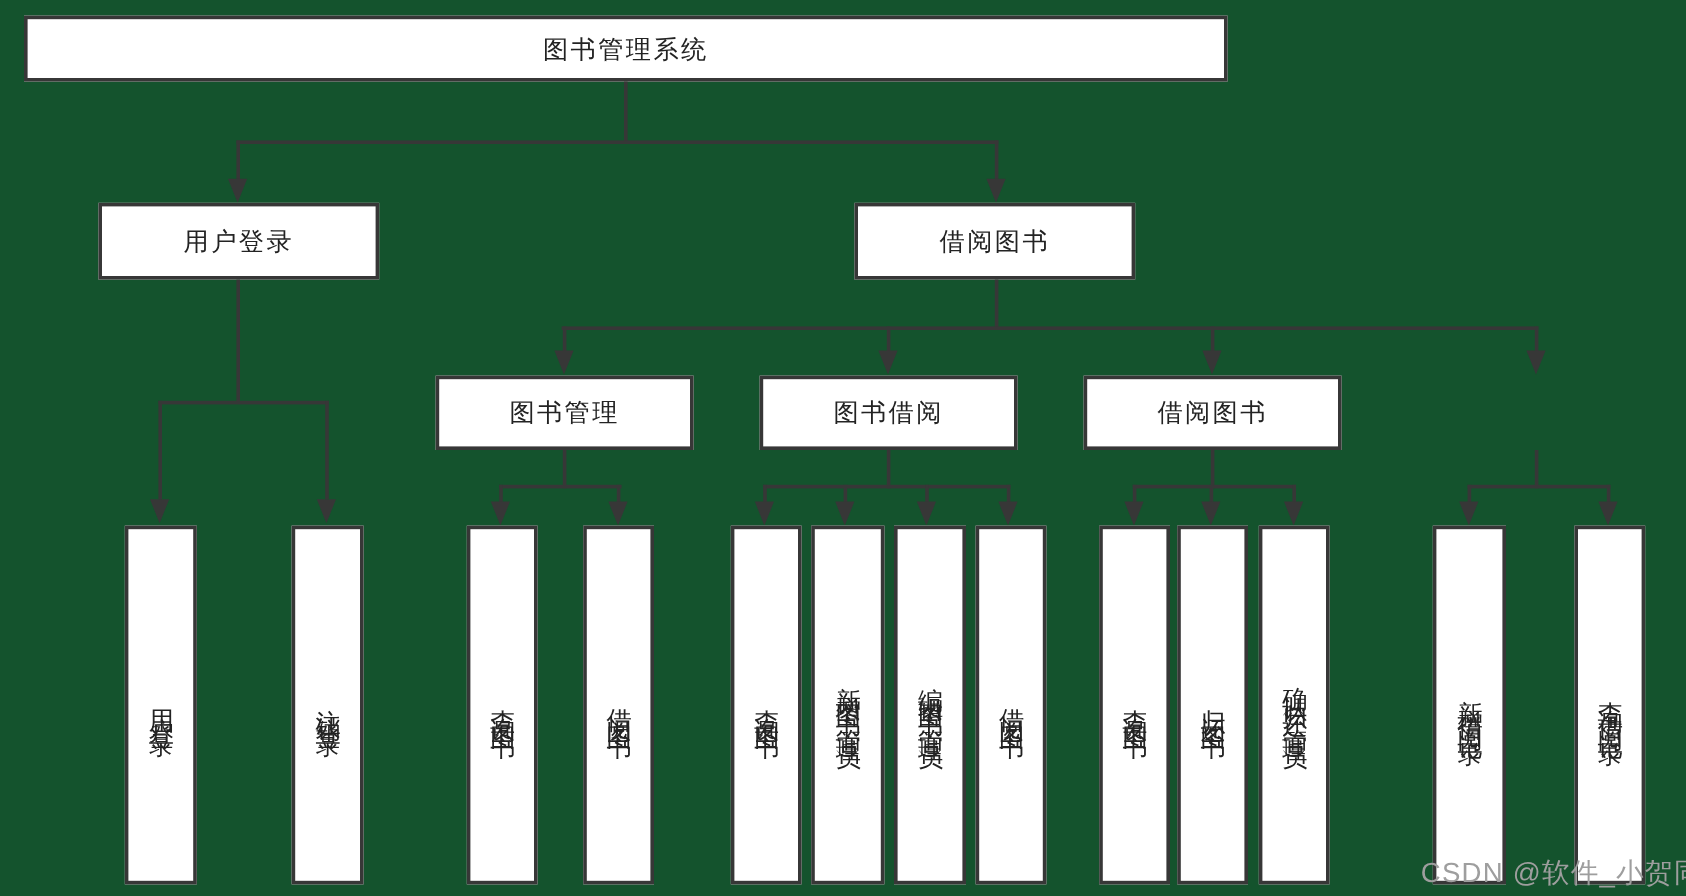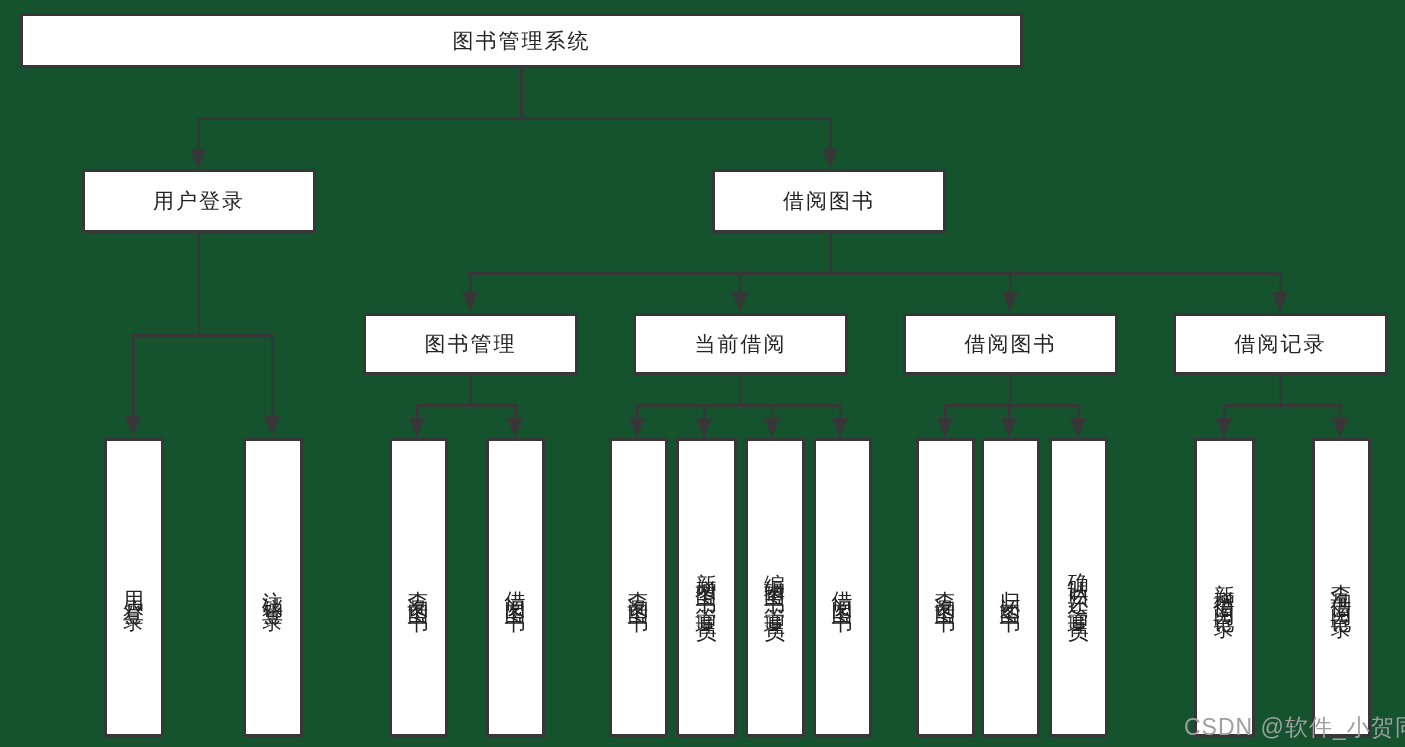--- a/index.html
+++ b/index.html
@@ -59,23 +59,22 @@
   <div class="v" style="left:469px; top:272px; height:22px;"></div>
   <div class="arr" style="left:462px; top:292px;"></div>
   <div class="v" style="left:739px; top:272px; height:22px;"></div>
   <div class="arr" style="left:732px; top:292px;"></div>
   <div class="v" style="left:1009px; top:272px; height:22px;"></div>
   <div class="arr" style="left:1002px; top:292px;"></div>
   <div class="v" style="left:1279px; top:272px; height:22px;"></div>
   <div class="arr" style="left:1272px; top:292px;"></div>
 
   <div class="node" style="left:363px; top:313px; width:215px; height:62px;">图书管理</div>
-  <div class="node" style="left:633px; top:313px; width:215px; height:62px;">当前借阅</div>
+  <div class="node" style="left:633px; top:313px; width:215px; height:62px;">图书借阅</div>
   <div class="node" style="left:903px; top:313px; width:215px; height:62px;">借阅图书</div>
-  <div class="node" style="left:1173px; top:313px; width:215px; height:62px;">借阅记录</div>
 
   <div class="v" style="left:469px; top:375px; height:32px;"></div>
   <div class="h" style="left:416px; top:404px; width:102px;"></div>
   <div class="v" style="left:416px; top:404px; height:16px;"></div>
   <div class="arr" style="left:409px; top:418px;"></div>
   <div class="v" style="left:514px; top:404px; height:16px;"></div>
   <div class="arr" style="left:507px; top:418px;"></div>
 
   <div class="v" style="left:739px; top:375px; height:32px;"></div>
   <div class="h" style="left:636px; top:404px; width:206px;"></div>

